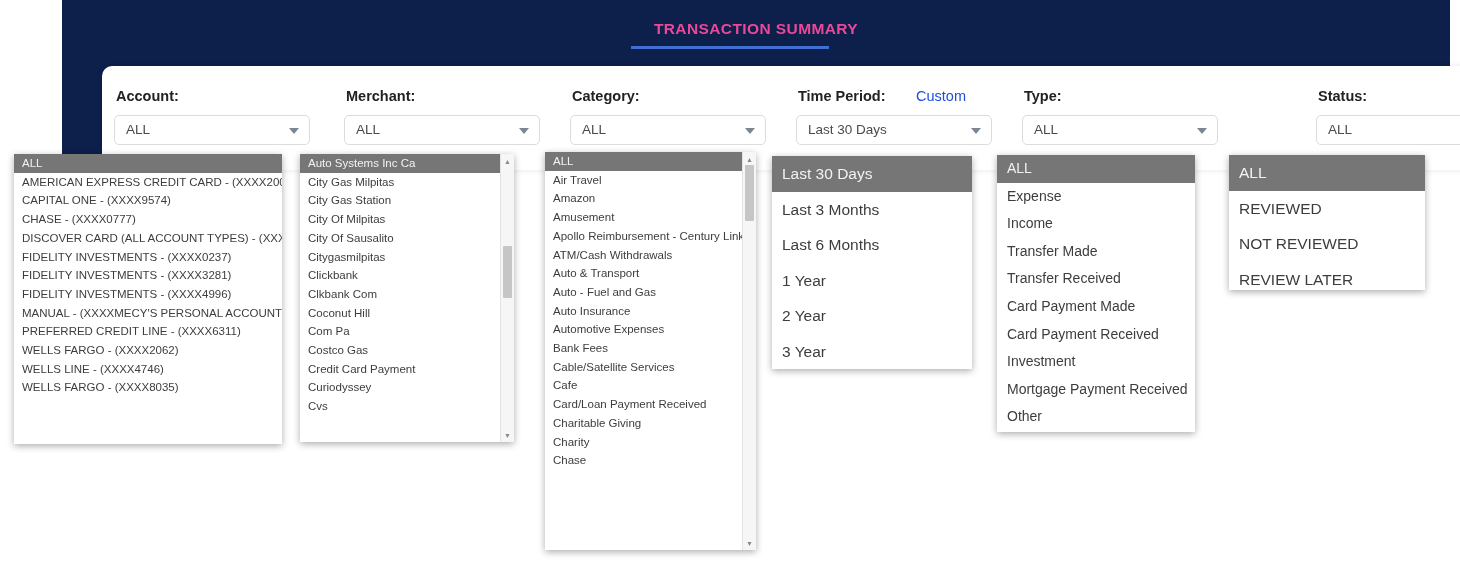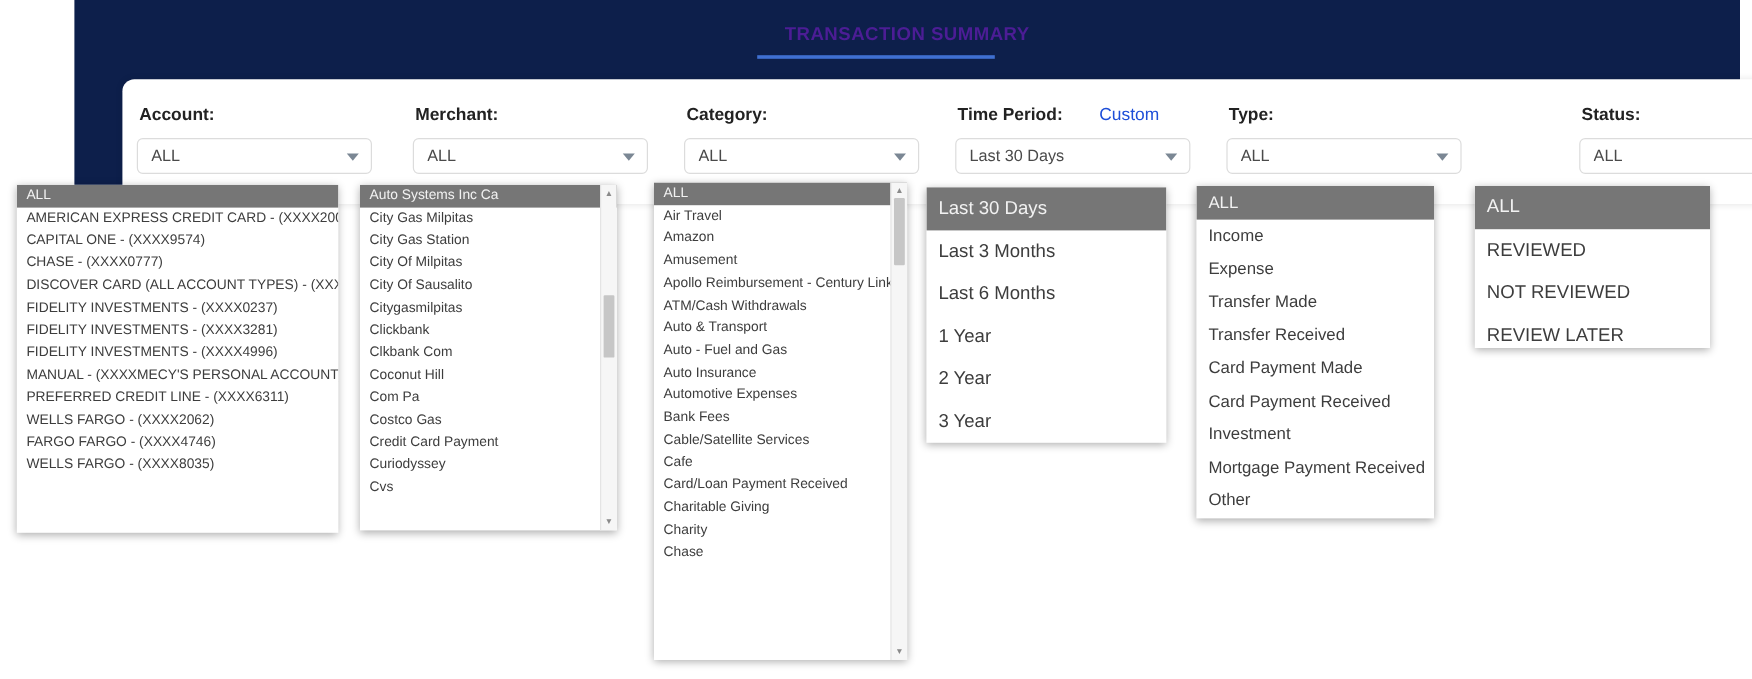--- a/index.html
+++ b/index.html
@@ -11,21 +11,21 @@
     position:relative;
   }
   
   #navy-band{
     position:absolute;left:62px;top:0;width:1388px;height:170px;
     background:#0d1f4b;
   }
   #page-title{
     position:absolute;left:62px;top:20px;width:1388px;
     text-align:center;
-    color:#4c1d95;
+    color:#ec4899;
     font-size:15.5px;font-weight:bold;letter-spacing:.4px;
   }
   #title-underline{
     position:absolute;left:50%;transform:translateX(-50%);
     top:46px;width:198px;height:3px;background:#3f6fd1;
   }
   
   #filter-card{
     position:absolute;left:78px;top:66px;width:1460px;height:104px;
     background:#ffffff;
@@ -171,21 +171,21 @@
       <li class="dd-item">AMERICAN EXPRESS CREDIT CARD - (XXXX2006)</li>
       <li class="dd-item">CAPITAL ONE - (XXXX9574)</li>
       <li class="dd-item">CHASE - (XXXX0777)</li>
       <li class="dd-item">DISCOVER CARD (ALL ACCOUNT TYPES) - (XXXX9324)</li>
       <li class="dd-item">FIDELITY INVESTMENTS - (XXXX0237)</li>
       <li class="dd-item">FIDELITY INVESTMENTS - (XXXX3281)</li>
       <li class="dd-item">FIDELITY INVESTMENTS - (XXXX4996)</li>
       <li class="dd-item">MANUAL - (XXXXMECY'S PERSONAL ACCOUNT)</li>
       <li class="dd-item">PREFERRED CREDIT LINE - (XXXX6311)</li>
       <li class="dd-item">WELLS FARGO - (XXXX2062)</li>
-      <li class="dd-item">FARGO FARGO - (XXXX4746)</li>
+      <li class="dd-item">WELLS LINE - (XXXX4746)</li>
       <li class="dd-item">WELLS FARGO - (XXXX8035)</li>
     </ul>
 </div>
 
 <div class="dropdown dd-small" id="dd-merchant" style="left:300px;top:154px;width:214px;height:288px;">
   <ul class="dd-list">
       <li class="dd-item sel">Auto Systems Inc Ca</li>
       <li class="dd-item">City Gas Milpitas</li>
       <li class="dd-item">City Gas Station</li>
       <li class="dd-item">City Of Milpitas</li>
@@ -241,22 +241,22 @@
       <li class="dd-item">Last 6 Months</li>
       <li class="dd-item">1 Year</li>
       <li class="dd-item">2 Year</li>
       <li class="dd-item">3 Year</li>
     </ul>
 </div>
 
 <div class="dropdown dd-mid" id="dd-type" style="left:997px;top:155px;width:198px;height:277px;">
   <ul class="dd-list">
       <li class="dd-item sel">ALL</li>
+      <li class="dd-item">Expense</li>
       <li class="dd-item">Income</li>
-      <li class="dd-item">Expense</li>
       <li class="dd-item">Transfer Made</li>
       <li class="dd-item">Transfer Received</li>
       <li class="dd-item">Card Payment Made</li>
       <li class="dd-item">Card Payment Received</li>
       <li class="dd-item">Investment</li>
       <li class="dd-item">Mortgage Payment Received</li>
       <li class="dd-item">Other</li>
     </ul>
 </div>
 

